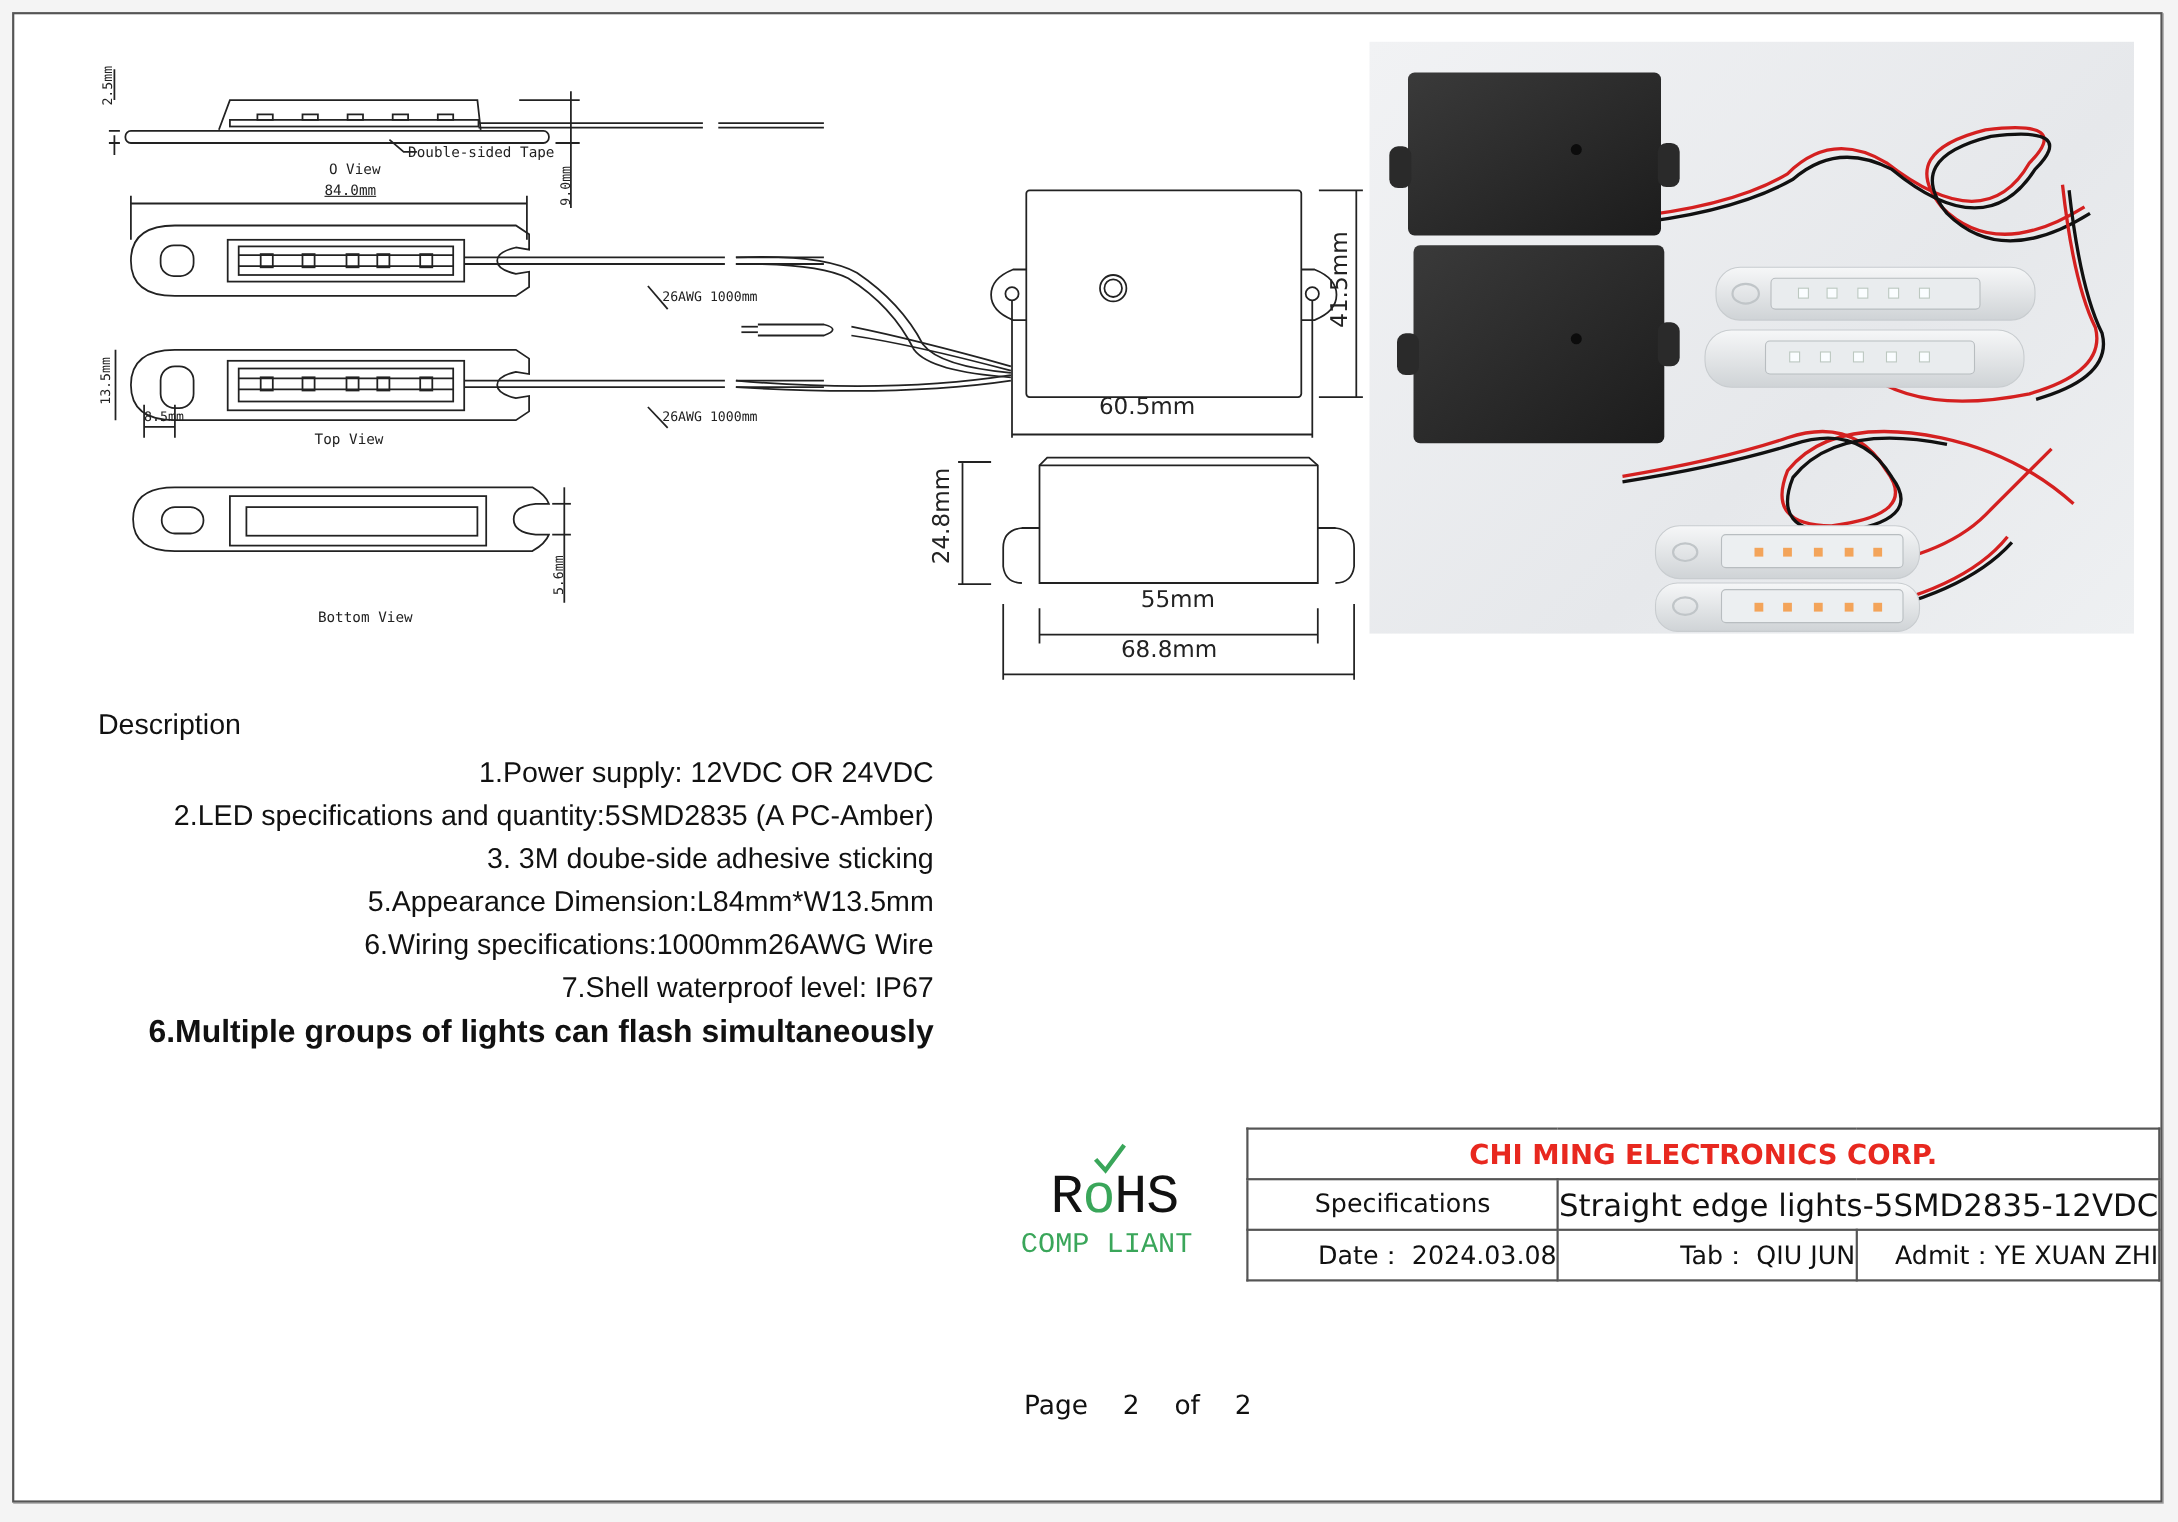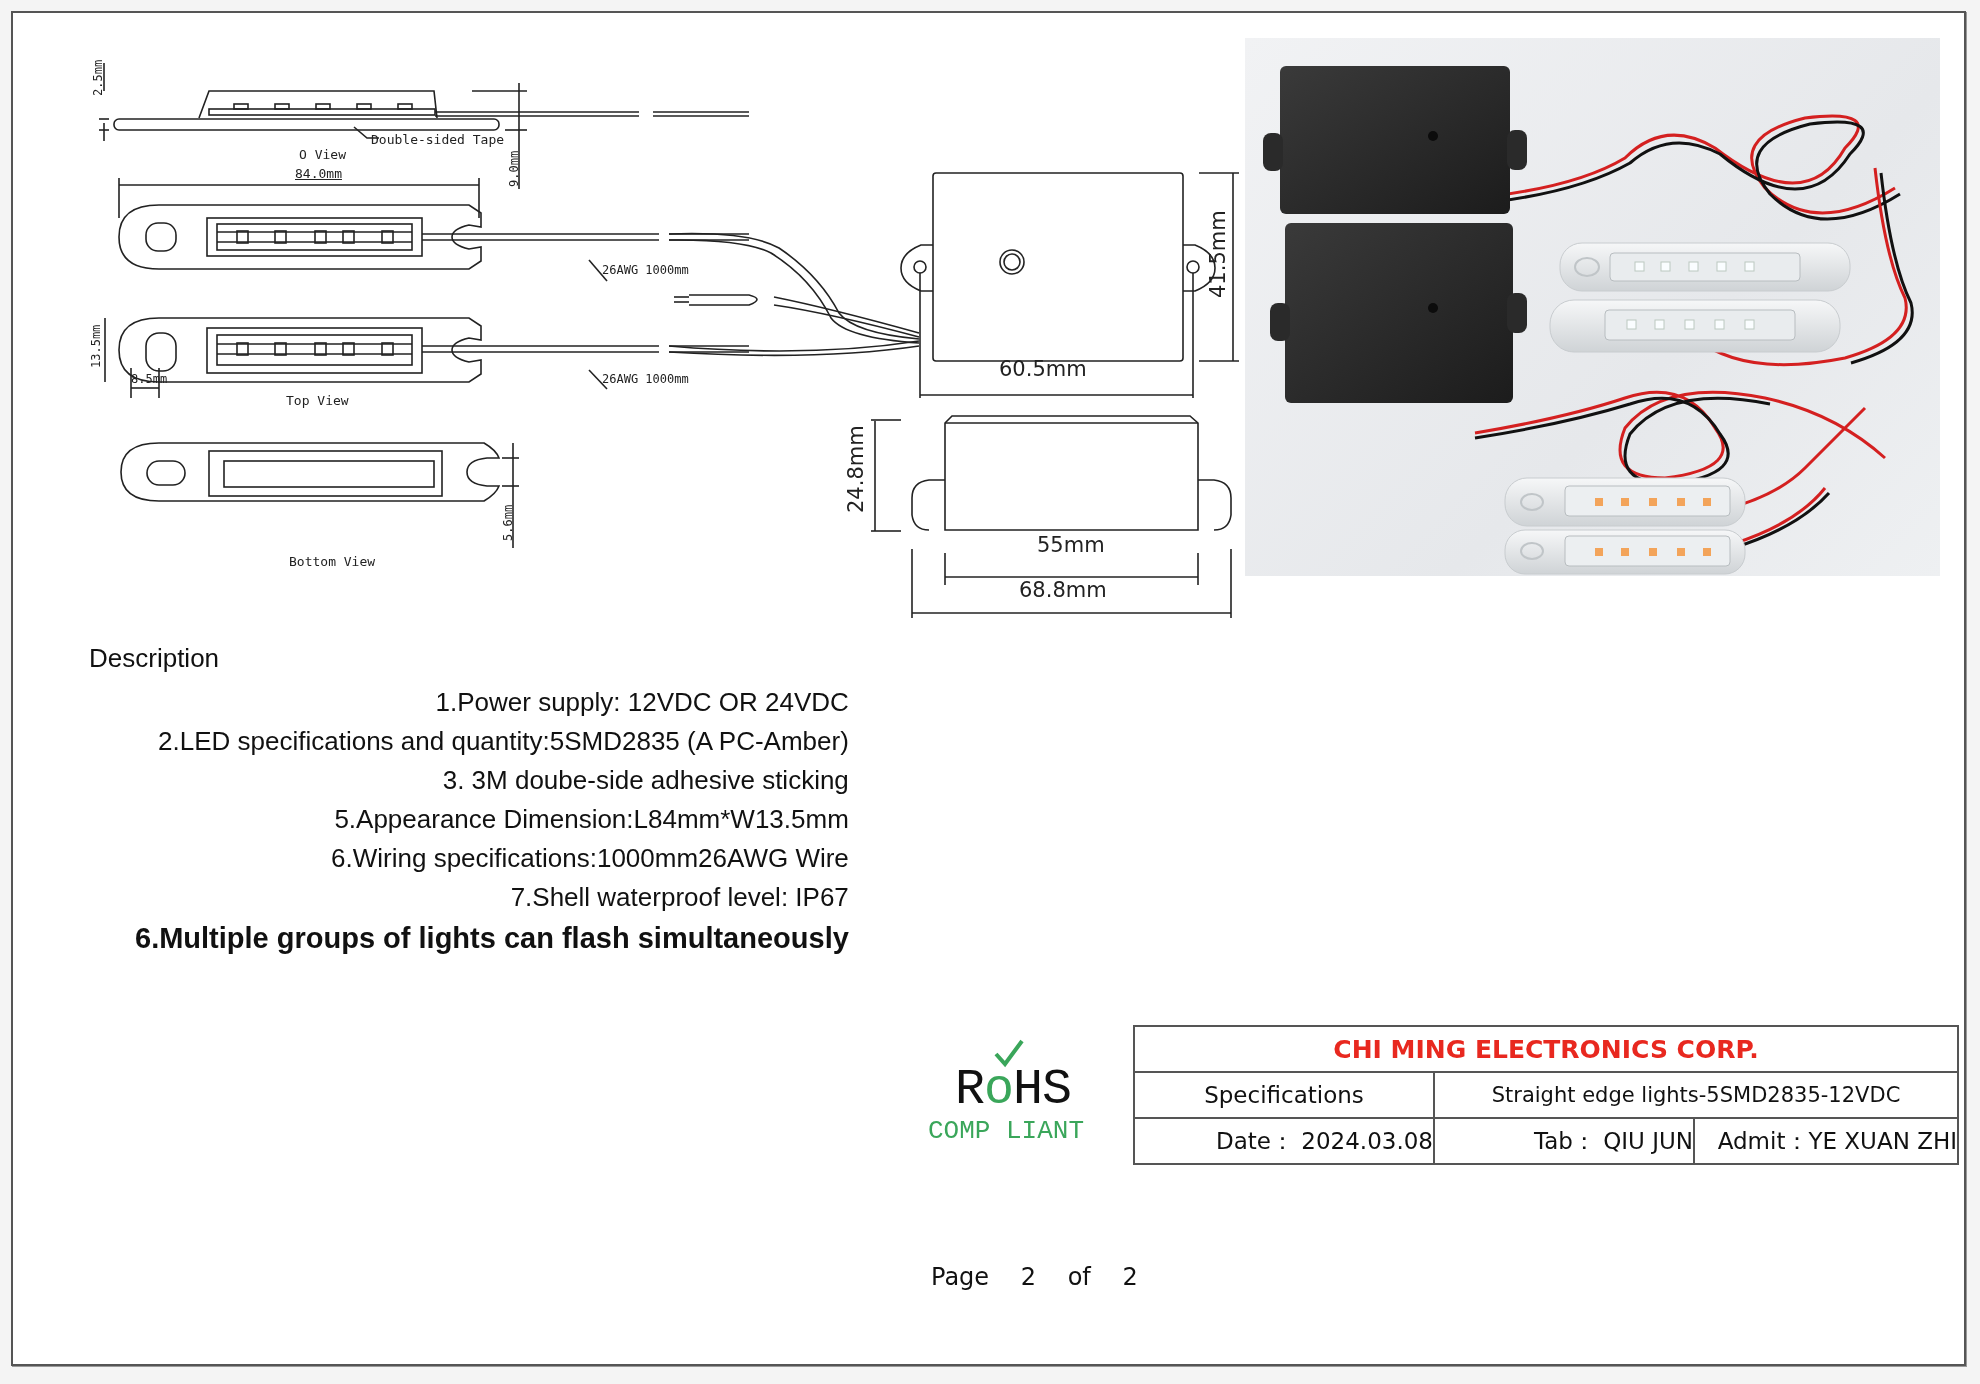--- a/index.html
+++ b/index.html
@@ -49,21 +49,21 @@
   }
   .rohs-check { position: absolute; left: 80px; top: 10px; }
   
   .spec {
     position: absolute; left: 1120px; top: 1012px; border-collapse: collapse;
     font-family: "DejaVu Sans", sans-serif;
   }
   .spec td { border: 2px solid #555; padding: 0; text-align: center; height: 44px; font-size: 23px; color: #111; white-space: nowrap; }
   .spec .corp { color: #e8281f; font-weight: bold; font-size: 25px; }
   .spec .c-left { text-align: right; padding-left: 12px; }
-  .spec .small { font-size: 21px; margin-left: 38px; }
+  .spec .small { font-size: 28px; margin-left: 38px; }
   
   .footer { position: absolute; left: 918px; top: 1250px; font-family: "DejaVu Sans", sans-serif; font-size: 24px; white-space: nowrap; }
   .footer span { margin-right: 24px; }
 </style>
 </head>
 <body>
 
 <div class="page">
 
   <div class="drawing">

